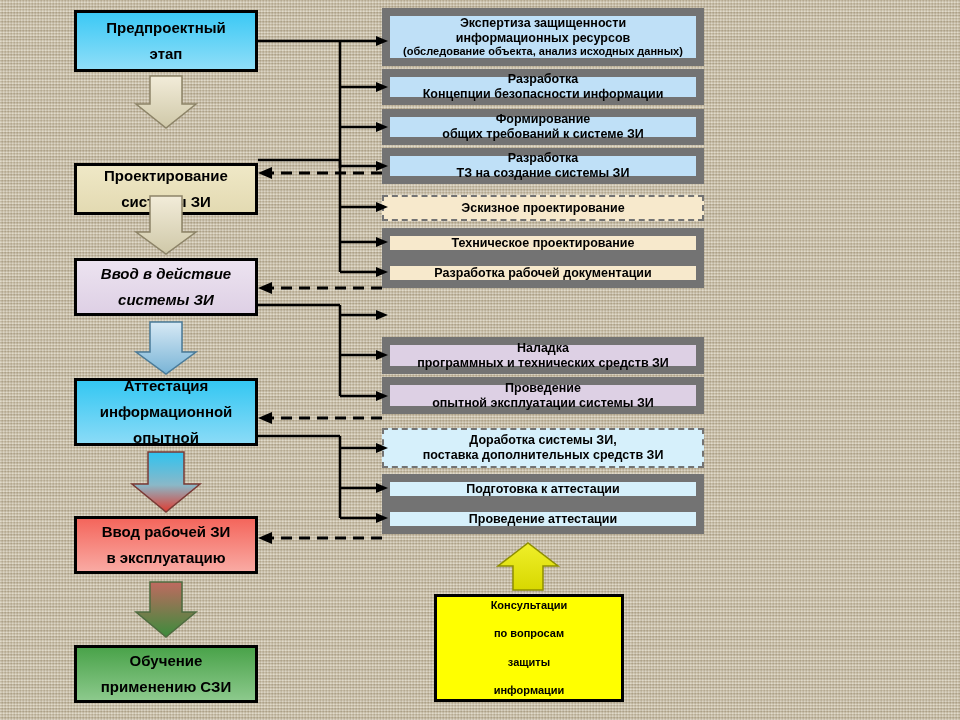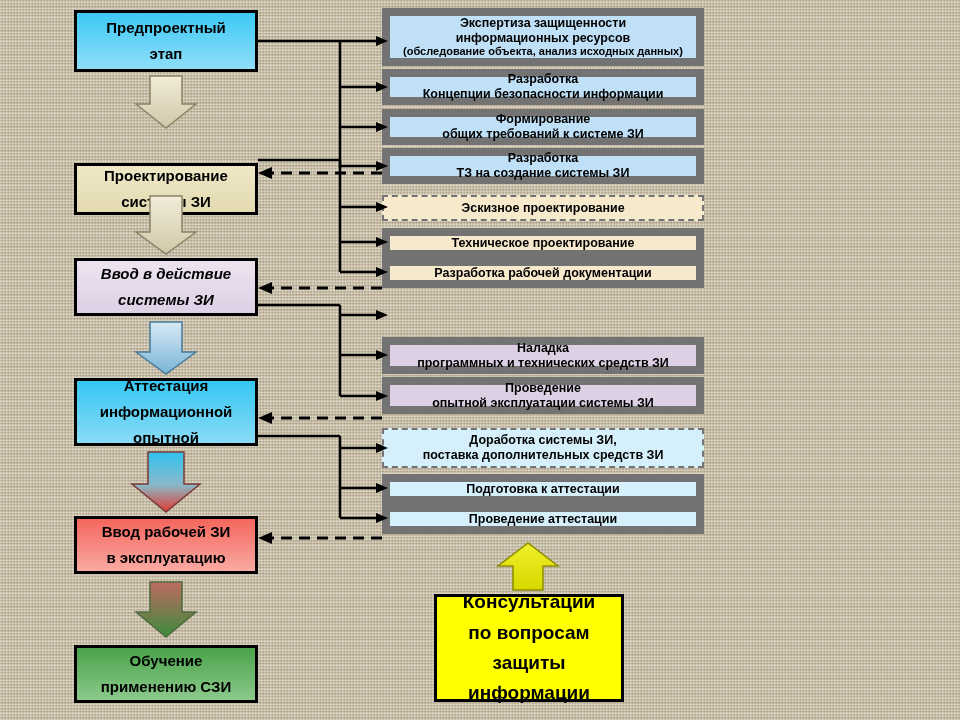--- a/index.html
+++ b/index.html
@@ -56,21 +56,22 @@
   .task .sub {
     font-weight: bold;
   }
   .multiline { flex-direction: column; }
   svg.arrows {
     position: absolute; inset: 0;
     z-index: 3;
     pointer-events: none;
   }
   .consult {
-    font-size: 19px;
+    font-size: 11px;
+    justify-content: space-between;
   }
 </style>
 </head>
 <body>
 
 <div id="bg"></div>
 
 <div id="diagram">
 
   <svg class="arrows" width="960" height="720">

